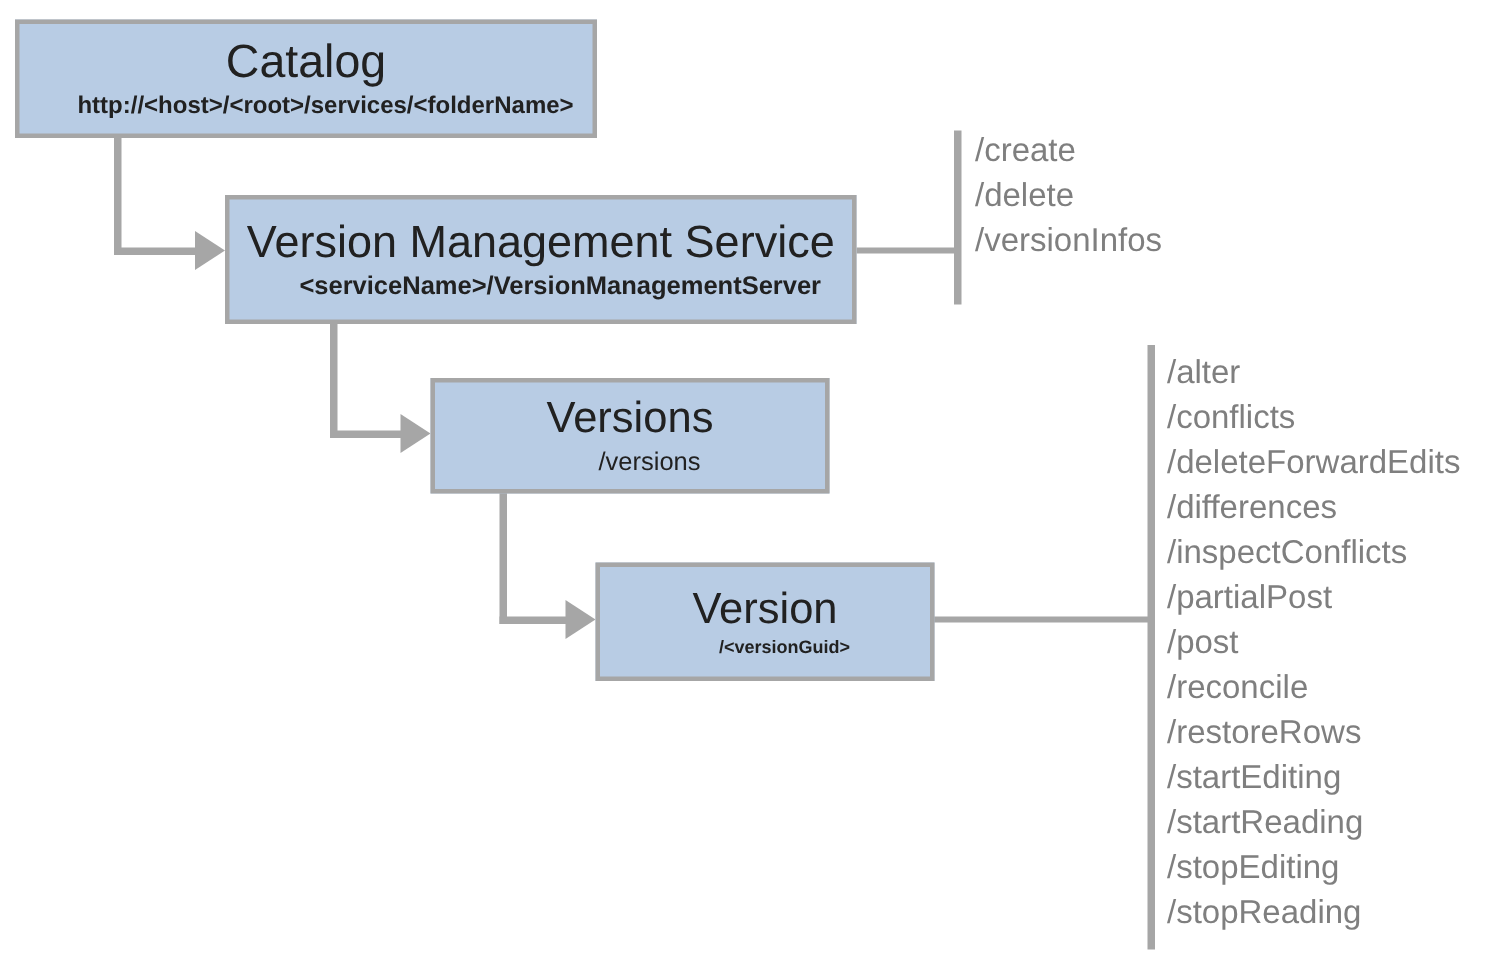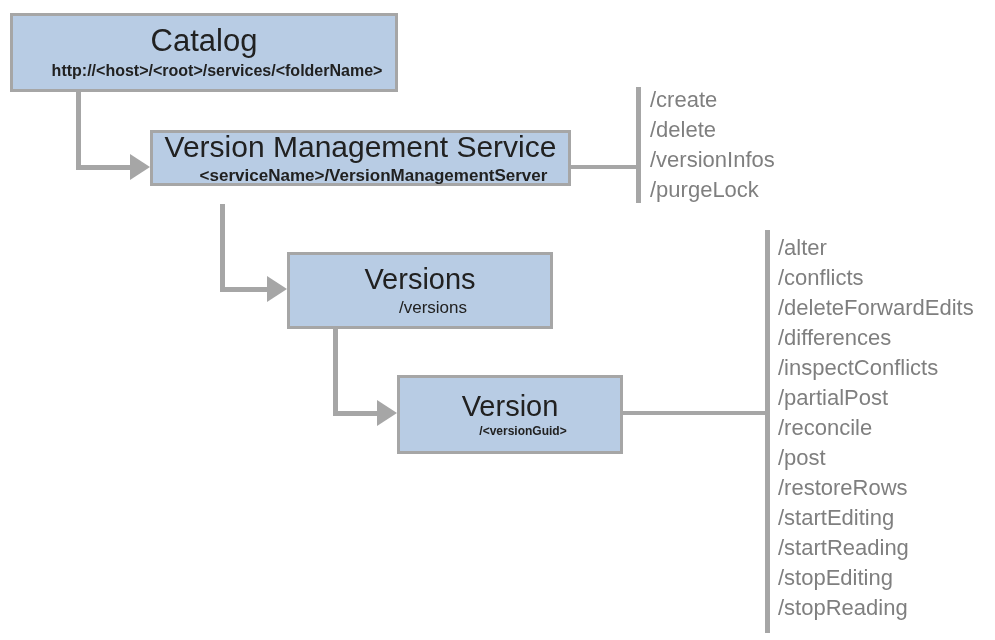--- a/index.html
+++ b/index.html
@@ -26,21 +26,21 @@
     justify-content:center;
     text-align:center;
   }
   .node-title{color:var(--title-text);line-height:1.12;white-space:nowrap;}
   .node-subtitle{color:var(--title-text);line-height:1.15;white-space:nowrap;padding-left:26px;}
 
   .node-catalog{left:10px;top:13px;width:388px;height:79px;}
   .node-catalog .node-title{font-size:31px;}
   .node-catalog .node-subtitle{font-size:16px;font-weight:bold;margin-top:3px;}
 
-  .node-vms{left:150px;top:130px;width:421px;height:56px;}
+  .node-vms{left:150px;top:130px;width:421px;height:86px;}
   .node-vms .node-title{font-size:30px;}
   .node-vms .node-subtitle{font-size:17px;font-weight:bold;margin-top:2px;}
 
   .node-versions{left:287px;top:252px;width:266px;height:77px;}
   .node-versions .node-title{font-size:29px;}
   .node-versions .node-subtitle{font-size:17px;font-weight:normal;margin-top:2px;}
 
   .node-version{left:397px;top:375px;width:226px;height:79px;}
   .node-version .node-title{font-size:29px;}
   .node-version .node-subtitle{font-size:12px;font-weight:bold;margin-top:2px;}
@@ -120,31 +120,30 @@
 
   <div class="node node-version">
     <div class="node-title">Version</div>
     <div class="node-subtitle">/&lt;versionGuid&gt;</div>
   </div>
 
   <ul class="ops-items ops-vms">
       <li>/create</li>
       <li>/delete</li>
       <li>/versionInfos</li>
-      <li>/purgeLock</li>
     </ul>
   <ul class="ops-items ops-version">
       <li>/alter</li>
       <li>/conflicts</li>
       <li>/deleteForwardEdits</li>
       <li>/differences</li>
       <li>/inspectConflicts</li>
       <li>/partialPost</li>
+      <li>/post</li>
       <li>/reconcile</li>
-      <li>/post</li>
       <li>/restoreRows</li>
       <li>/startEditing</li>
       <li>/startReading</li>
       <li>/stopEditing</li>
       <li>/stopReading</li>
     </ul>
 
 </div>
 
 </body></html>

